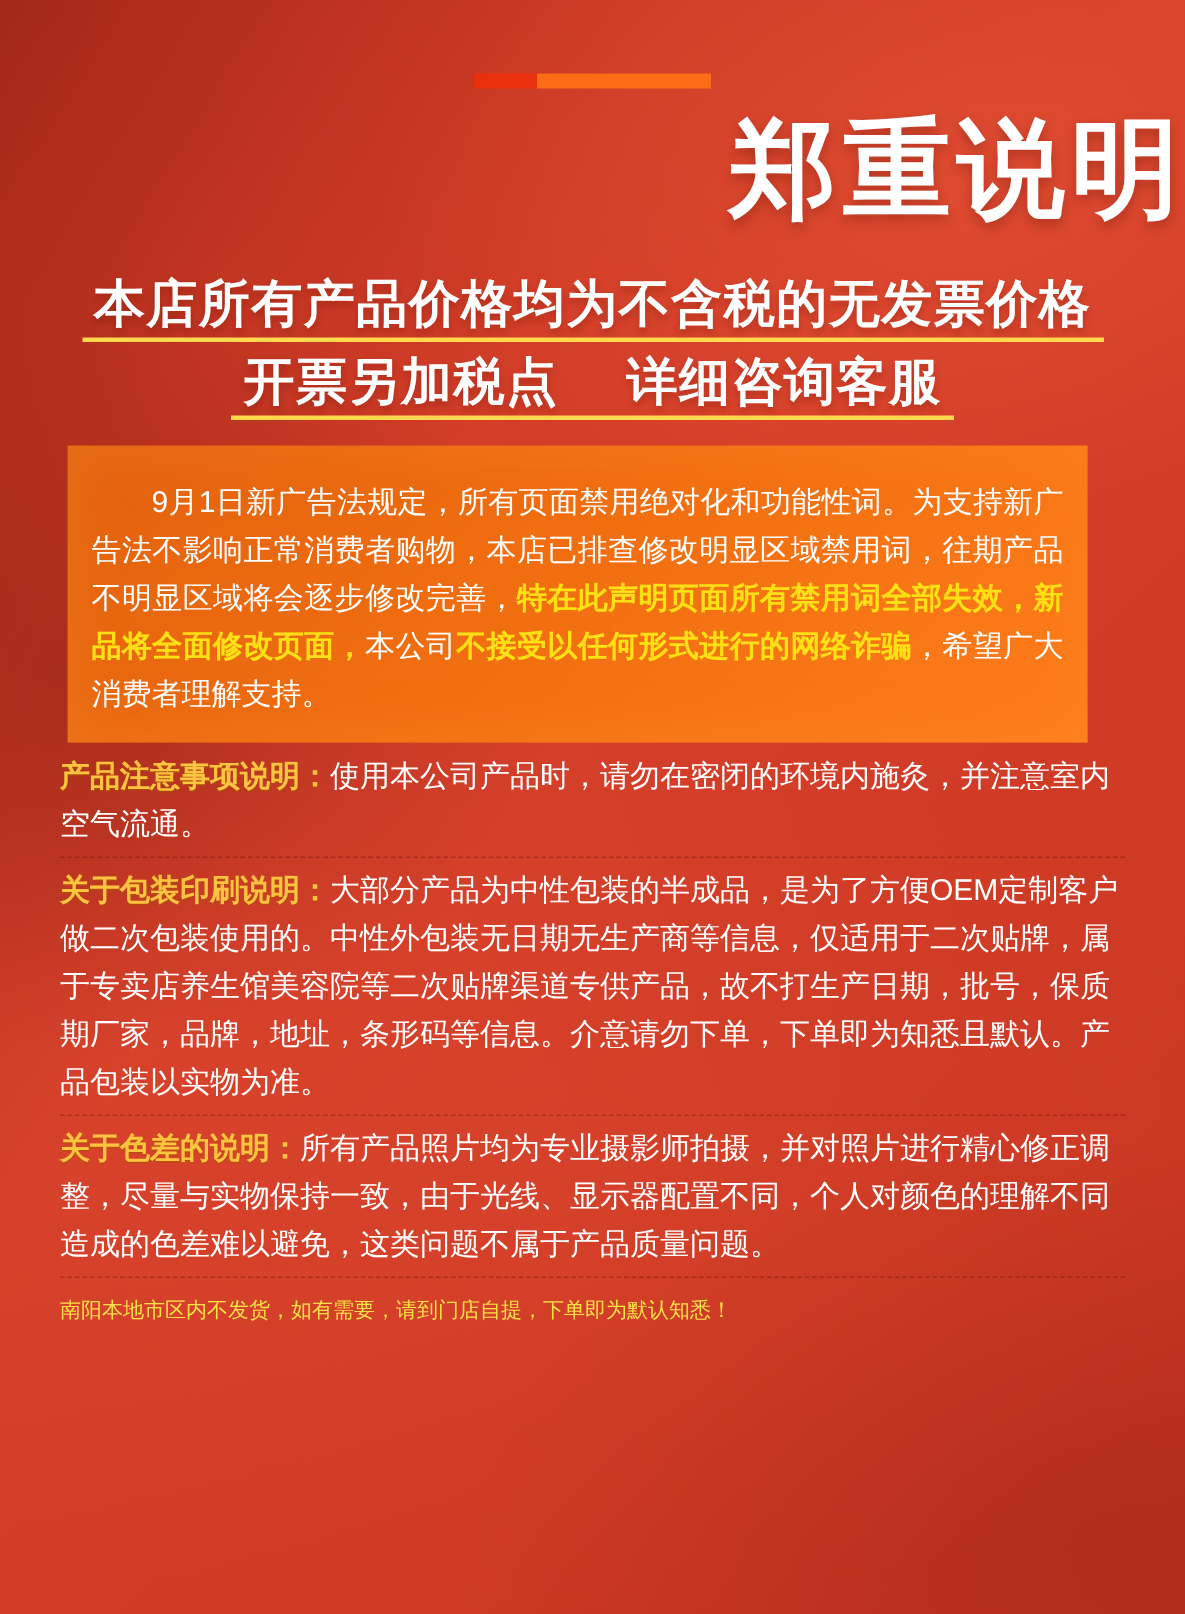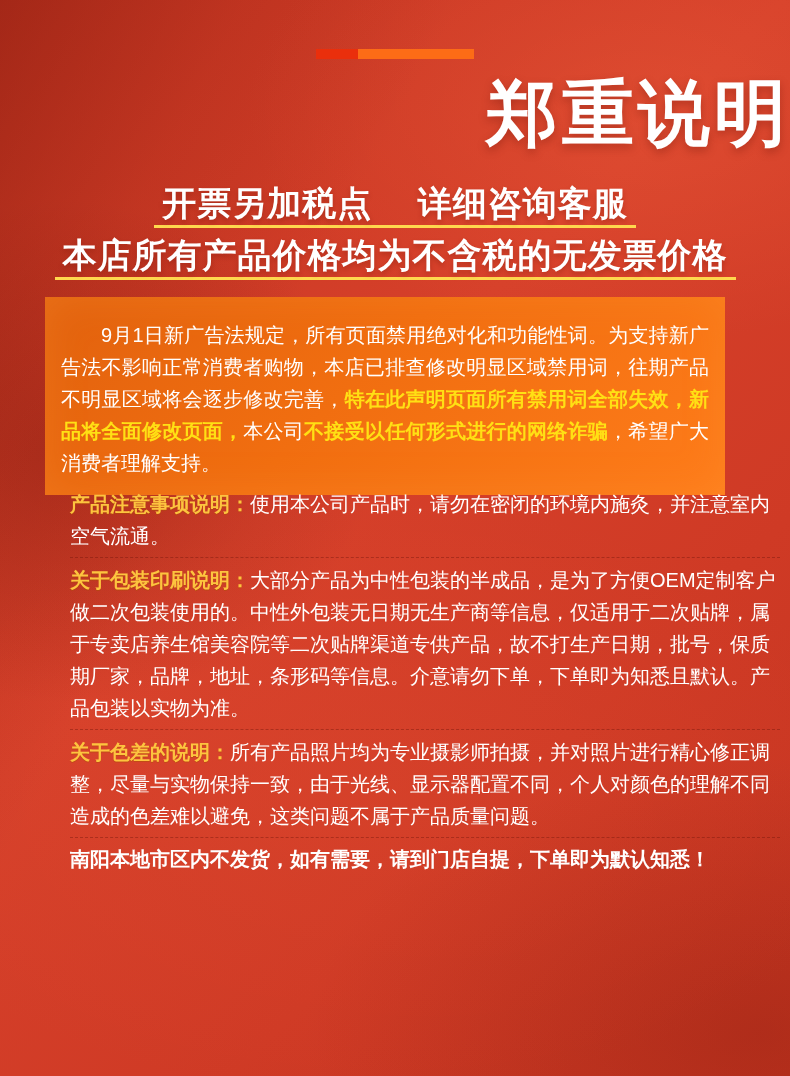--- a/index.html
+++ b/index.html
@@ -56,52 +56,52 @@
     padding: 22px 16px 16px 16px;
     background: linear-gradient(135deg, #e2620e 0%, #f16e10 45%, #fe7c1a 100%);
     box-shadow: inset 0 0 40px rgba(255,160,60,0.25);
     font-size: 20px; line-height: 32px;
     text-align: justify;
   }
   .notice-box p { text-indent: 2em; }
   .notice-box .hl { color: #ffe014; font-weight: bold; }
 
   
-  .sections { position: absolute; top: 488px; left: 40px; width: 710px; margin-left: 30px; }
+  .sections { position: absolute; top: 502px; left: 40px; width: 710px; }
   .section { font-size: 20px; line-height: 32px; color: #ffffff; }
   .section + .section, .footer-line {
     margin-top: 5px; padding-top: 6px;
     border-top: 1px dashed rgba(110,20,10,0.40);
   }
   .sec-head {
     font-weight: bold;
     color: #fdc43f;
     text-shadow: 0 1px 0 rgba(170,85,0,0.45);
   }
   .footer-line {
-    font-size: 20px; font-weight: bold; line-height: 30px;
-    color: #ffffff;
+    font-size: 14px; font-weight: normal; line-height: 30px;
+    color: #fde047;
   }
 </style>
 </head>
 <body>
 
 <div class="accent-bar">
   <div class="seg-dark"></div>
   <div class="seg-orange"></div>
 </div>
 
 <h1 class="main-title">郑重说明</h1>
 
 <div class="subtitle-wrap">
   <div class="subtitle-line">
-    <span>开票另加税点　 详细咨询客服</span>
+    <span>本店所有产品价格均为不含税的无发票价格</span>
   </div>
   <div class="subtitle-line">
-    <span>本店所有产品价格均为不含税的无发票价格</span>
+    <span>开票另加税点　 详细咨询客服</span>
   </div>
 </div>
 
 <div class="notice-box">
   <p><span>9月1日新广告法规定，所有页面禁用绝对化和功能性词。为支持新广告法不影响正常消费者购物，本店已排查修改明显区域禁用词，往期产品不明显区域将会逐步修改完善，</span><span class="hl">特在此声明页面所有禁用词全部失效，新品将全面修改页面，</span><span>本公司</span><span class="hl">不接受以任何形式进行的网络诈骗</span><span>，希望广大消费者理解支持。</span></p>
 </div>
 
 <div class="sections">
 
   <p class="section"><span class="sec-head">产品注意事项说明：</span><span>使用本公司产品时，请勿在密闭的环境内施灸，并注意室内空气流通。</span></p>

